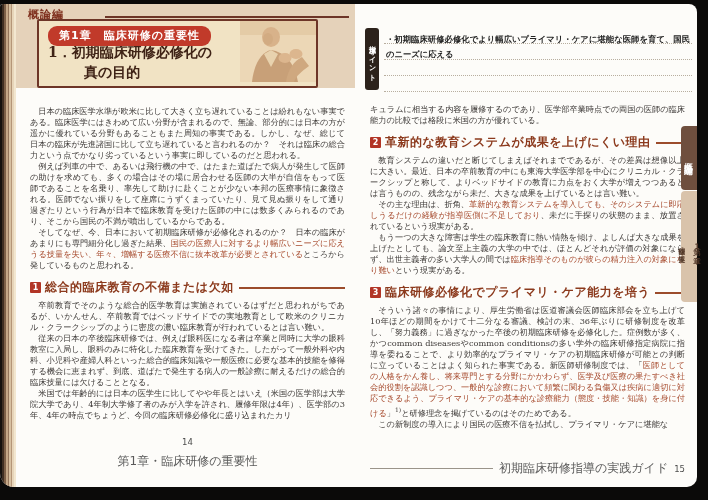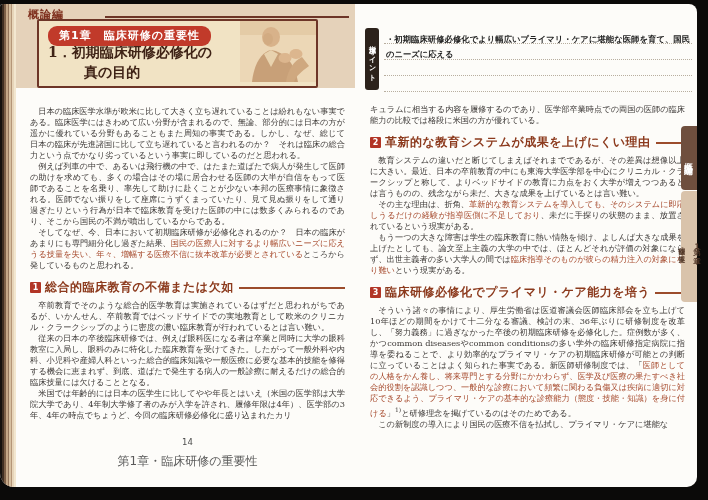--- a/index.html
+++ b/index.html
@@ -219,20 +219,25 @@
         <div class="sec-head">
           <span class="sec-num">3</span>
           <span class="sec-title">臨床研修必修化でプライマリ・ケア能力を培う</span>
           <span class="sec-rule"></span>
         </div>
 
         <p class="para"><span>そういう諸々の事情により、厚生労働省は医道審議会医師臨床部会を立ち上げて10年ほどの期間をかけて十二分なる審議、検討の末、36年ぶりに研修制度を改革し、「努力義務」に過ぎなかった卒後の初期臨床研修を必修化した。症例数が多く、かつcommon diseasesやcommon conditionsの多い学外の臨床研修指定病院に指導を委ねることで、より効率的なプライマリ・ケアの初期臨床研修が可能との判断に立っていることはよく知られた事実である。新医師研修制度では、「</span><span class="red-text">医師としての人格をかん養し、将来専門とする分野にかかわらず、医学及び医療の果たすべき社会的役割を認識しつつ、一般的な診療において頻繁に関わる負傷又は疾病に適切に対応できるよう、プライマリ・ケアの基本的な診療能力（態度・技能・知識）を身に付ける</span><span>」</span><sup>1)</sup><span>と研修理念を掲げているのはそのためである。</span></p>
         <p class="para"><span>この新制度の導入により国民の医療不信を払拭し、プライマリ・ケアに堪能な</span></p>
       </div>
 
+      <div class="footer footer-right">
+        <span class="footer-rule"></span>
+        <span class="footer-label">初期臨床研修指導の実践ガイド</span>
+        <span class="page-num">15</span>
+      </div>
     </div>
 
     <div class="side-tab tab-edition">概論編</div>
     <div class="side-tab tab-chapter">
       <span class="tab-ch">第1章</span>
       <span class="tab-ti">臨床研修の重要性</span>
     </div>
   </div>
 </div>
 

